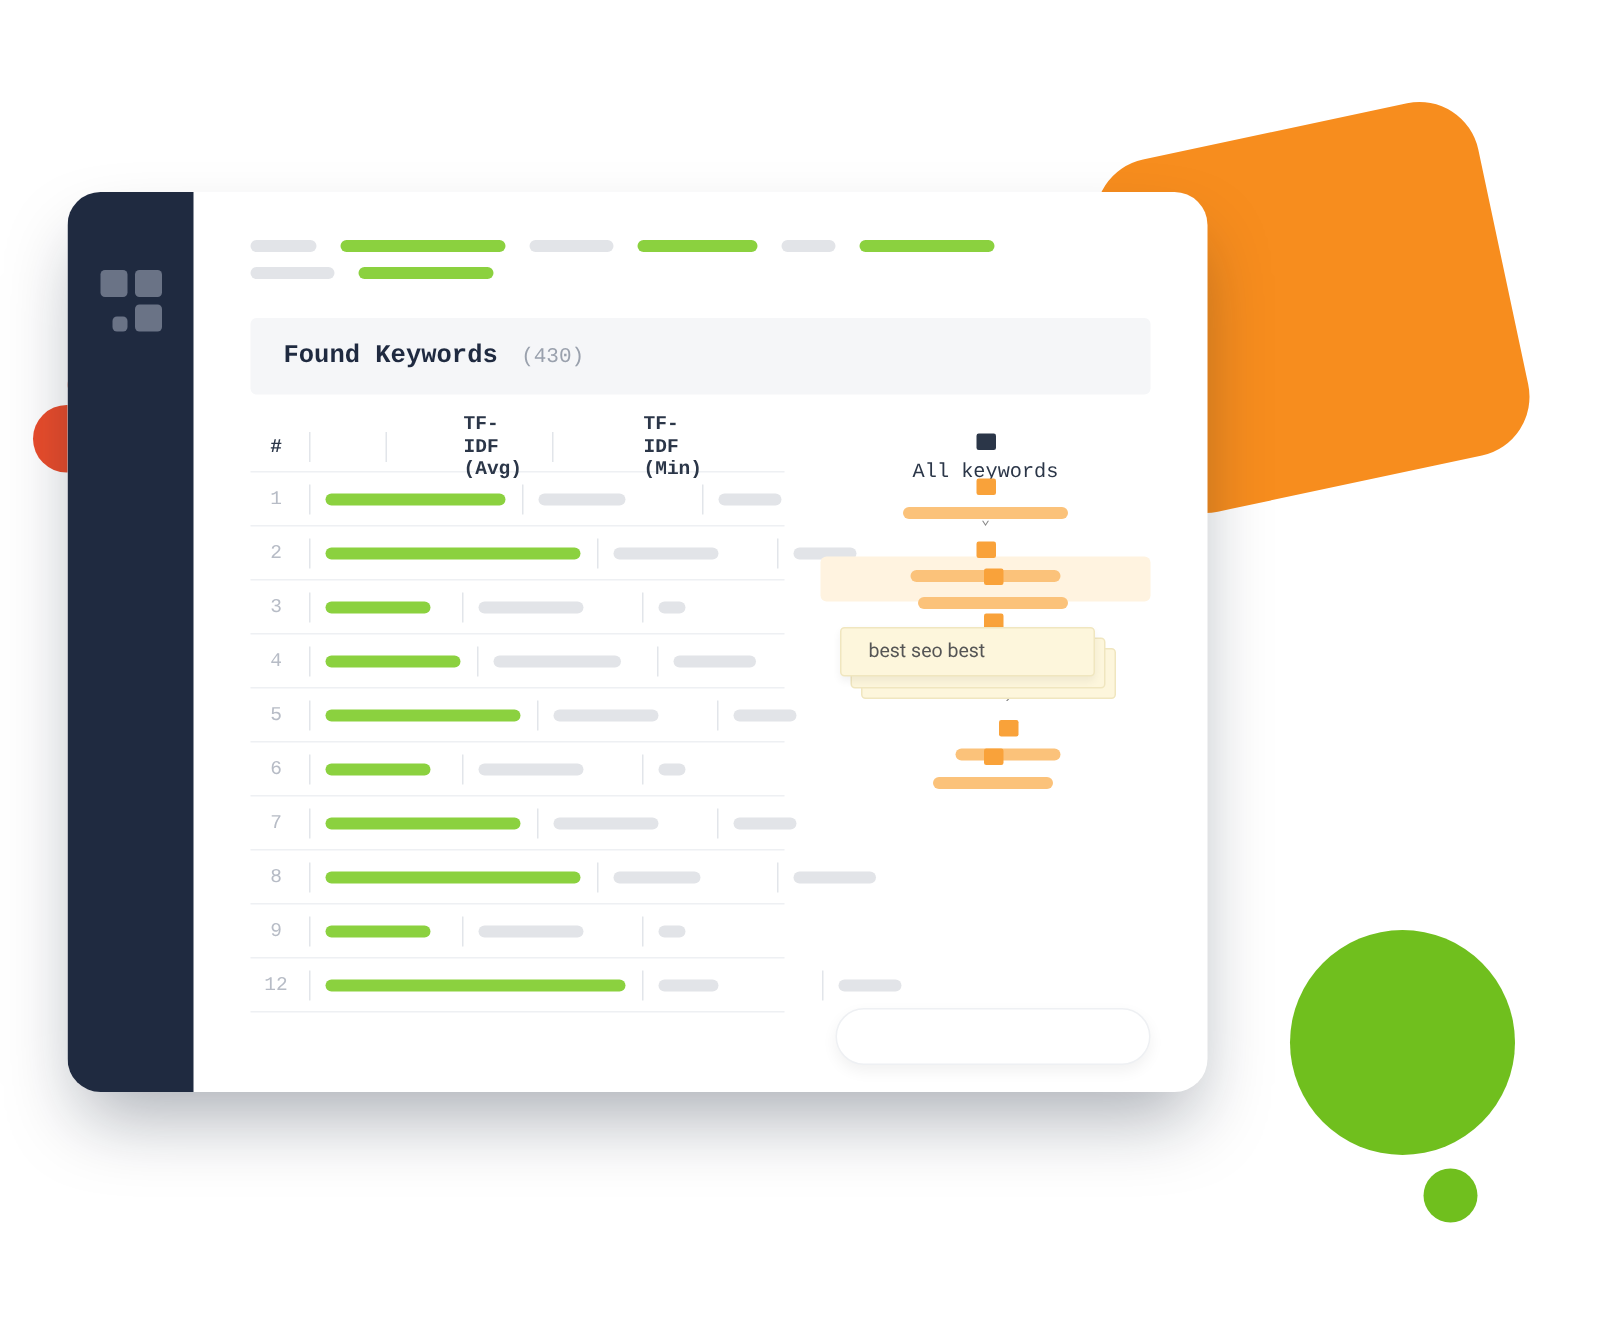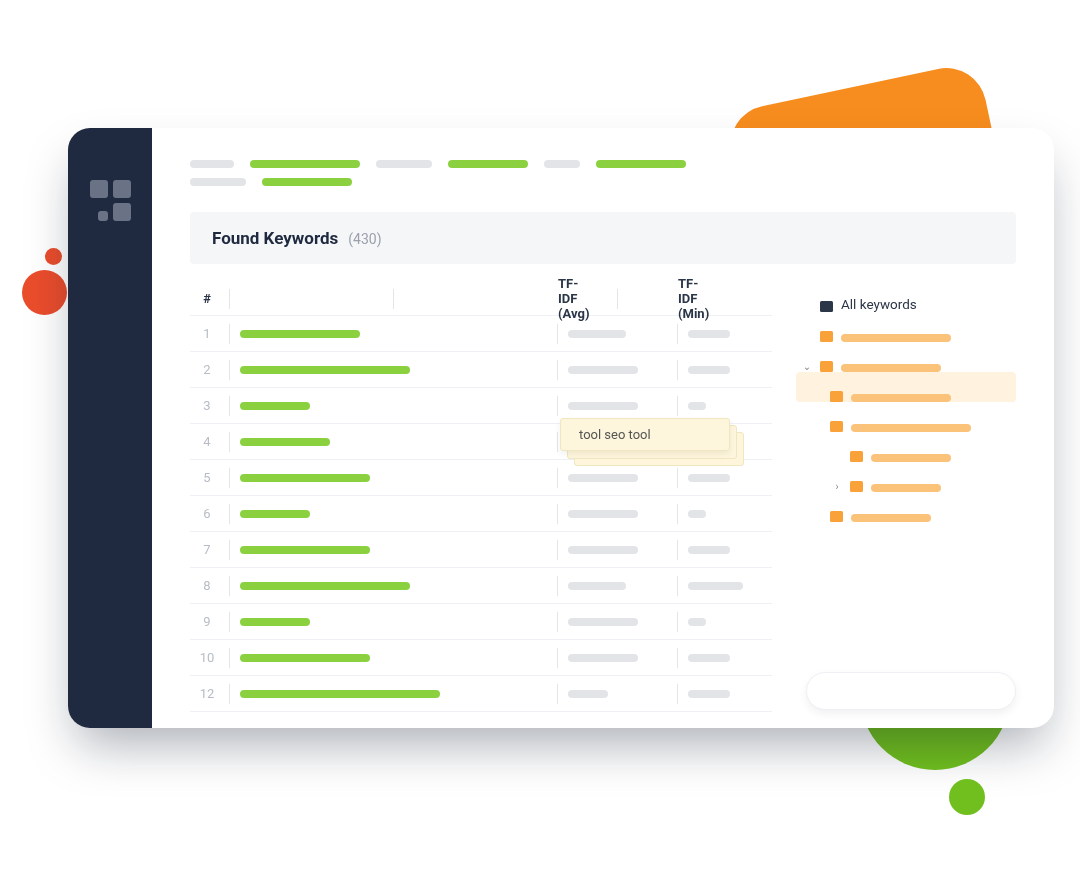--- a/index.html
+++ b/index.html
@@ -61,30 +61,31 @@
     width: 17px;
     height: 17px;
     background: #ea4d2c;
     border-radius: 50%;
     z-index: 0;
   }
 
   
   .card {
     position: absolute;
-    left: 68px;
+    left: 45px;
     top: 128px;
-    width: 986px;
+    width: 760px;
     height: 600px;
     background: #fff;
     border-radius: 22px;
     box-shadow: 0 25px 50px -10px rgba(10,20,40,0.35);
     display: flex;
     overflow: hidden;
     z-index: 2;
+    font-family: Liberation Mono, monospace;
   }
 
   
   .nav-rail {
     width: 84px;
     background: #1f2a40;
     padding-top: 52px;
     display: flex;
     justify-content: center;
   }
@@ -191,27 +192,28 @@
     height: 8px;
     border-radius: 4px;
   }
   .bar-green { background: #8bd13f; }
   .bar-gray { background: #e2e4e8; }
   .col-kw, .col-avg, .col-min { padding: 0 6px; }
 
   
   .grp {
     display: flex;
-    align-items: flex-end;
+    align-items: center;
     gap: 8px;
     height: 30px;
     font-size: 13.5px;
     color: #2b3648;
     border-radius: 4px;
     padding: 0 6px;
+    flex-direction: column;
   }
   .grp.selected {
     background: #fff3e0;
   }
   .grp .label-sk {
     flex: 1;
     display: flex;
   }
   .folder-icon {
     width: 13px;
@@ -455,35 +457,20 @@
               <div class="vdiv"></div>
               <div class="col-avg">
                 <div class="bar bar-gray" style="width:70px"></div>
               </div>
               <div class="vdiv"></div>
               <div class="col-min">
                 <div class="bar bar-gray" style="width:18px"></div>
               </div>
             </div>
             <div class="trow">
-              <div class="col-idx">10</div>
-              <div class="vdiv"></div>
-              <div class="col-kw">
-                <div class="bar bar-green" style="width:130px"></div>
-              </div>
-              <div class="vdiv"></div>
-              <div class="col-avg">
-                <div class="bar bar-gray" style="width:70px"></div>
-              </div>
-              <div class="vdiv"></div>
-              <div class="col-min">
-                <div class="bar bar-gray" style="width:42px"></div>
-              </div>
-            </div>
-            <div class="trow">
               <div class="col-idx">12</div>
               <div class="vdiv"></div>
               <div class="col-kw">
                 <div class="bar bar-green" style="width:200px"></div>
               </div>
               <div class="vdiv"></div>
               <div class="col-avg">
                 <div class="bar bar-gray" style="width:40px"></div>
               </div>
               <div class="vdiv"></div>
@@ -556,17 +543,17 @@
       </div>
 
     </div>
   </div>
 </div>
 
 <div class="tip-stack">
   <div class="tip-ghost2"></div>
   <div class="tip-ghost1"></div>
   <div class="tip">
-    <span>tool seo tool</span>
+    <span>best seo best</span>
   </div>
 </div>
 
 <div class="blob-green-small"></div>
 
 </body></html>

